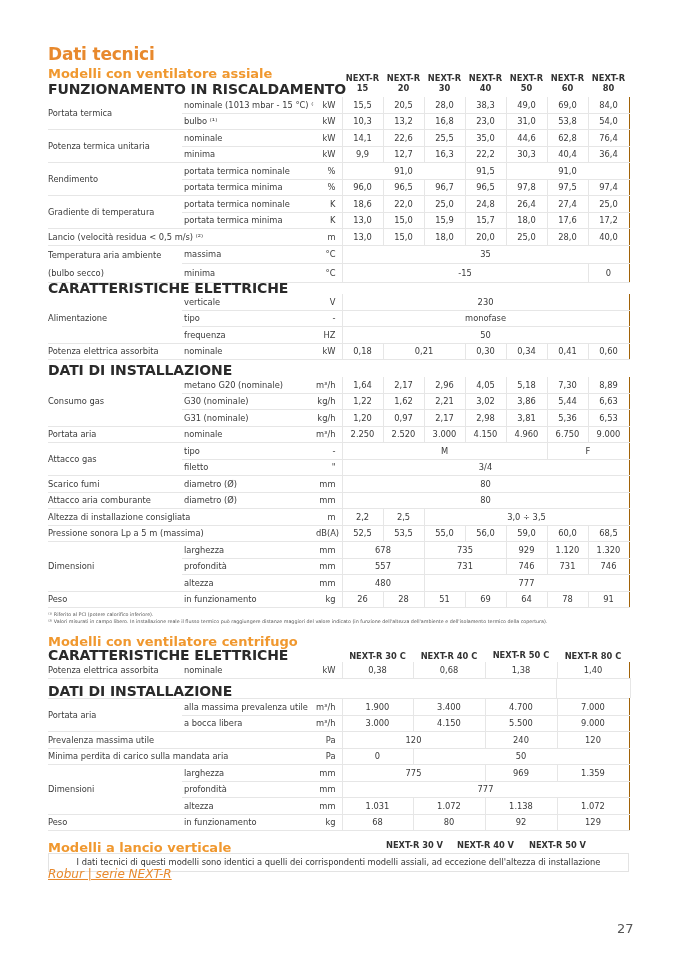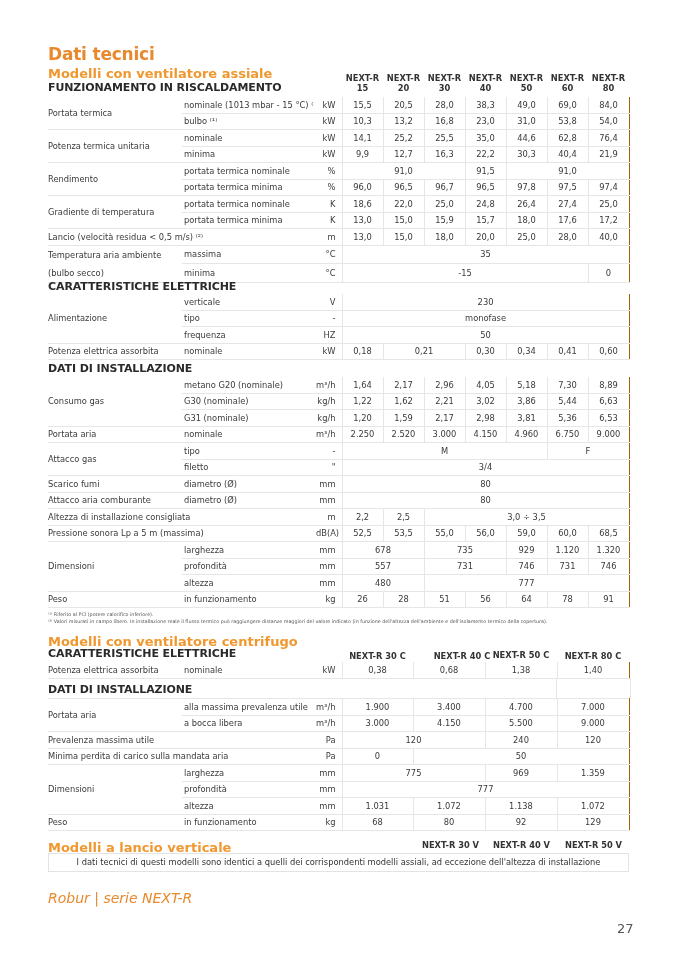--- a/index.html
+++ b/index.html
@@ -1,31 +1,31 @@
 <!DOCTYPE html>
 <html><head>
 <meta charset="utf-8">
 <style>
   html,body{margin:0;padding:0;background:#fff;}
   body{width:678px;height:959px;position:relative;font-family:"DejaVu Sans","Liberation Sans",sans-serif;color:#3a3a3a;overflow:hidden;}
   .title{position:absolute;left:48px;top:44px;font-size:17px;font-weight:bold;color:#e8892d;letter-spacing:-0.2px;text-align:center;}
   .subtitle{position:absolute;left:48px;font-size:13px;font-weight:bold;color:#f0982f;}
-  .section{position:absolute;left:48px;font-size:11px;font-weight:bold;color:#2a2a2a;letter-spacing:-0.1px;}
+  .section{position:absolute;left:48px;font-size:14px;font-weight:bold;color:#2a2a2a;letter-spacing:-0.1px;}
   .colhdr{position:absolute;font-size:8.3px;font-weight:bold;color:#333;text-align:center;line-height:10px;}
   table{position:absolute;left:48px;border-collapse:collapse;font-size:8.3px;color:#3a3a3a;table-layout:fixed;}
   td{border-bottom:1px solid #e6e6e6;padding:0 2px;height:15.5px;white-space:nowrap;overflow:hidden;}
   td.v{border-left:1px solid #e6e6e6;text-align:center;}
   td.v.last{border-right:1px solid #a16207;}
   td.u{text-align:right;padding-right:6px;}
   td.l{padding-left:0;}
   .notes{position:absolute;left:48px;top:611px;font-size:4.8px;color:#555;line-height:7px;}
   .vbox{position:absolute;left:48px;top:853px;width:579px;height:17px;border:1px solid #e3e3e3;font-size:8.3px;text-align:center;line-height:17px;color:#333;}
-  .footer-l{position:absolute;left:48px;top:890px;font-size:14px;color:#e8892d;font-style:italic;}
+  .footer-l{position:absolute;left:48px;top:867px;font-size:12px;color:#e8892d;font-style:italic;text-decoration:underline;}
   .footer-r{position:absolute;left:617px;top:921px;font-size:13px;color:#555;}
-  .vmodel{position:absolute;top:840px;font-size:8.3px;font-weight:bold;color:#333;margin-left:36px;}
+  .vmodel{position:absolute;top:840px;font-size:8.3px;font-weight:bold;color:#333;}
 </style>
 </head>
 <body>
 
 <div class="title">Dati tecnici</div>
 <div class="subtitle" style="top:66px">Modelli con ventilatore assiale</div>
 <div class="section" style="top:81px">FUNZIONAMENTO IN RISCALDAMENTO</div>
 
 <div id="axial-headers">
     <div class="colhdr" style="left: 342px; top: 73px; width: 41px; white-space: pre-line;">NEXT-R
@@ -73,37 +73,37 @@
       <td class="v">23,0</td>
       <td class="v">31,0</td>
       <td class="v">53,8</td>
       <td class="v last">54,0</td>
     </tr>
     <tr>
       <td class="l" rowspan="2">Potenza termica unitaria</td>
       <td>nominale</td>
       <td class="u">kW</td>
       <td class="v">14,1</td>
-      <td class="v">25,2</td>
+      <td class="v">22,6</td>
       <td class="v">25,5</td>
       <td class="v">35,0</td>
       <td class="v">44,6</td>
       <td class="v">62,8</td>
       <td class="v last">76,4</td>
     </tr>
     <tr>
       <td>minima</td>
       <td class="u">kW</td>
       <td class="v">9,9</td>
       <td class="v">12,7</td>
       <td class="v">16,3</td>
       <td class="v">22,2</td>
       <td class="v">30,3</td>
       <td class="v">40,4</td>
-      <td class="v last">21,9</td>
+      <td class="v last">36,4</td>
     </tr>
     <tr>
       <td class="l" rowspan="2">Rendimento</td>
       <td>portata termica nominale</td>
       <td class="u">%</td>
       <td class="v" colspan="3">91,0</td>
       <td class="v">91,5</td>
       <td class="v last" colspan="3">91,0</td>
     </tr>
     <tr>
@@ -236,21 +236,21 @@
       <td class="v">2,21</td>
       <td class="v">3,02</td>
       <td class="v">3,86</td>
       <td class="v">5,44</td>
       <td class="v last">6,63</td>
     </tr>
     <tr>
       <td>G31 (nominale)</td>
       <td class="u">kg/h</td>
       <td class="v">1,20</td>
-      <td class="v">1,59</td>
+      <td class="v">0,97</td>
       <td class="v">2,17</td>
       <td class="v">2,98</td>
       <td class="v">3,81</td>
       <td class="v">5,36</td>
       <td class="v last">6,53</td>
     </tr>
     <tr>
       <td class="l">Portata aria</td>
       <td>nominale</td>
       <td class="u">m³/h</td>
@@ -329,37 +329,37 @@
       <td class="v" colspan="2">480</td>
       <td class="v last" colspan="5">777</td>
     </tr>
     <tr>
       <td class="l">Peso</td>
       <td>in funzionamento</td>
       <td class="u">kg</td>
       <td class="v">26</td>
       <td class="v">28</td>
       <td class="v">51</td>
-      <td class="v">56</td>
+      <td class="v">69</td>
       <td class="v">64</td>
       <td class="v">78</td>
       <td class="v last">91</td>
     </tr>
   </tbody>
 </table>
 
 <div class="notes">
   <div>⁽¹⁾ Riferito al PCI (potere calorifico inferiore).</div>
   <div>⁽²⁾ Valori misurati in campo libero. In installazione reale il flusso termico può raggiungere distanze maggiori del valore indicato (in funzione dell'altezza dell'ambiente e dell'isolamento termico della copertura).</div>
 </div>
 
 <div class="subtitle" style="top:634px">Modelli con ventilatore centrifugo</div>
 <div class="section" style="top:647px">CARATTERISTICHE ELETTRICHE</div>
 <div class="colhdr" style="left:342px;top:651px;width:71px">NEXT-R 30 C</div>
-<div class="colhdr" style="left:426px;top:651px;width:72px">NEXT-R 40 C</div>
+<div class="colhdr" style="left:413px;top:651px;width:72px">NEXT-R 40 C</div>
 <div class="colhdr" style="left:485px;top:650px;width:72px">NEXT-R 50 C</div>
 <div class="colhdr" style="left:557px;top:651px;width:72px">NEXT-R 80 C</div>
 
 <table style="top:662px;width:581px">
   <colgroup>
       <col style="width:134px">
       <col style="width:132px">
       <col style="width:28px">
       <col style="width:71px">
       <col style="width:72px">

